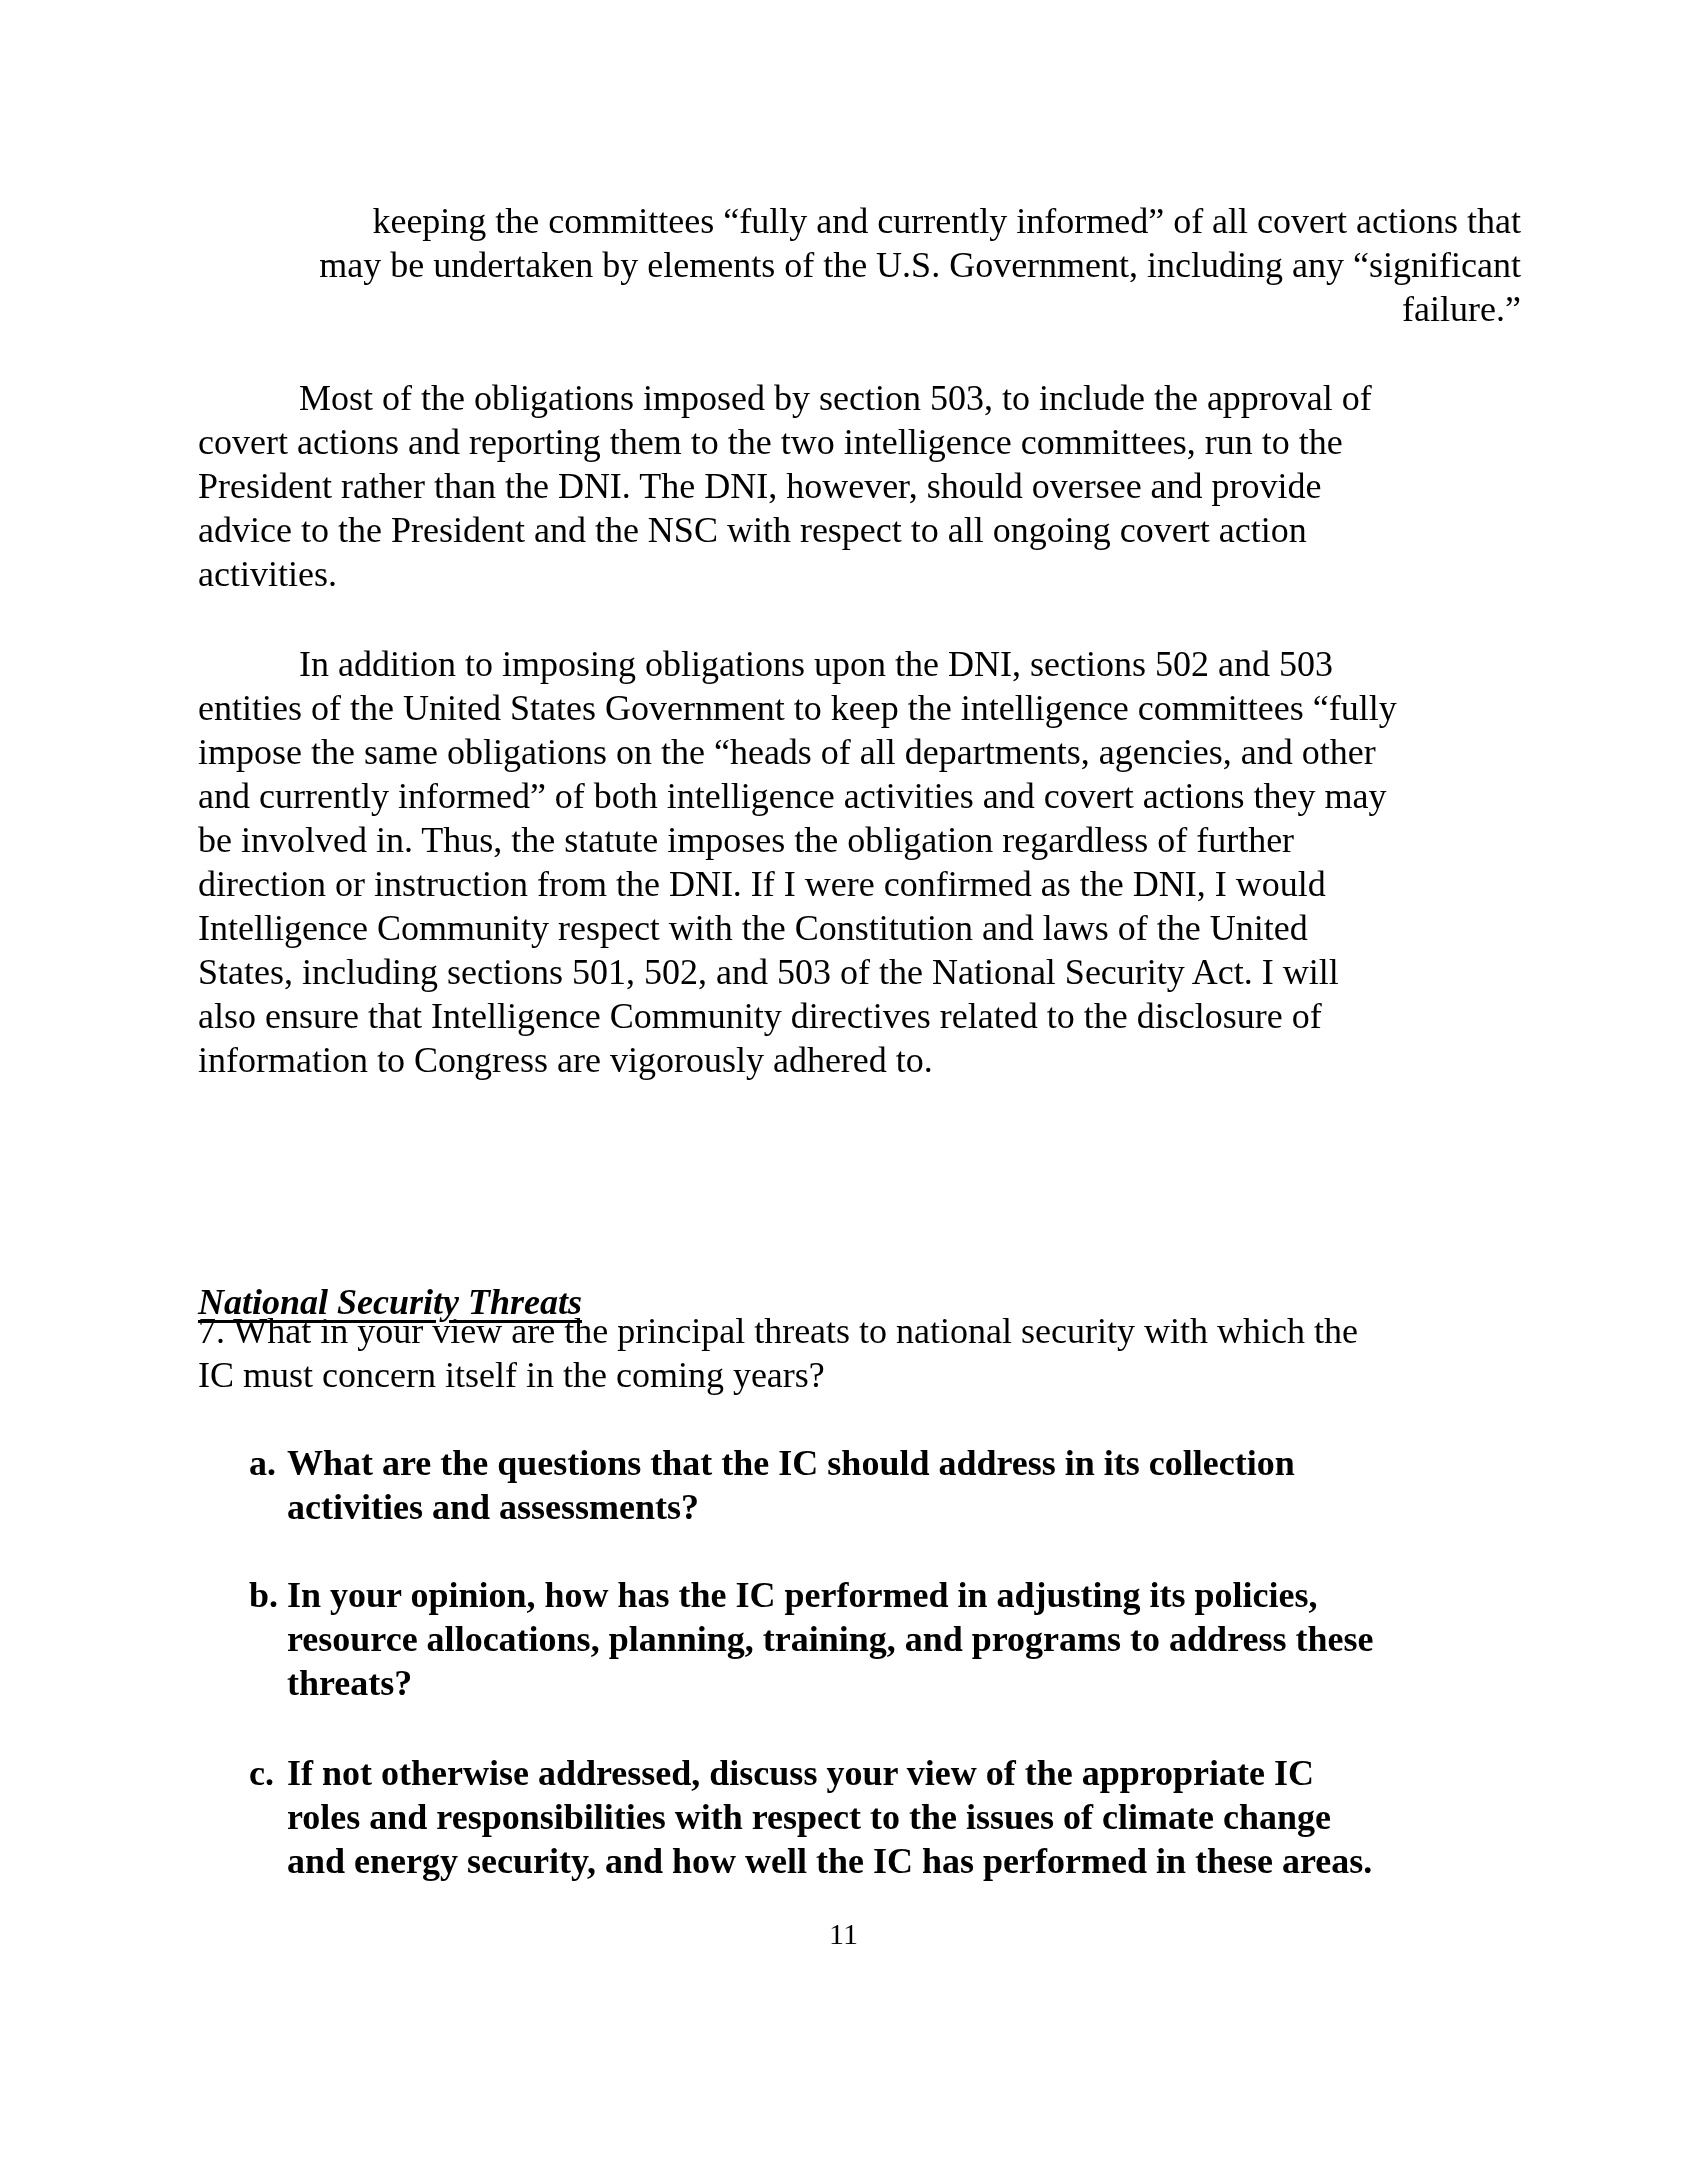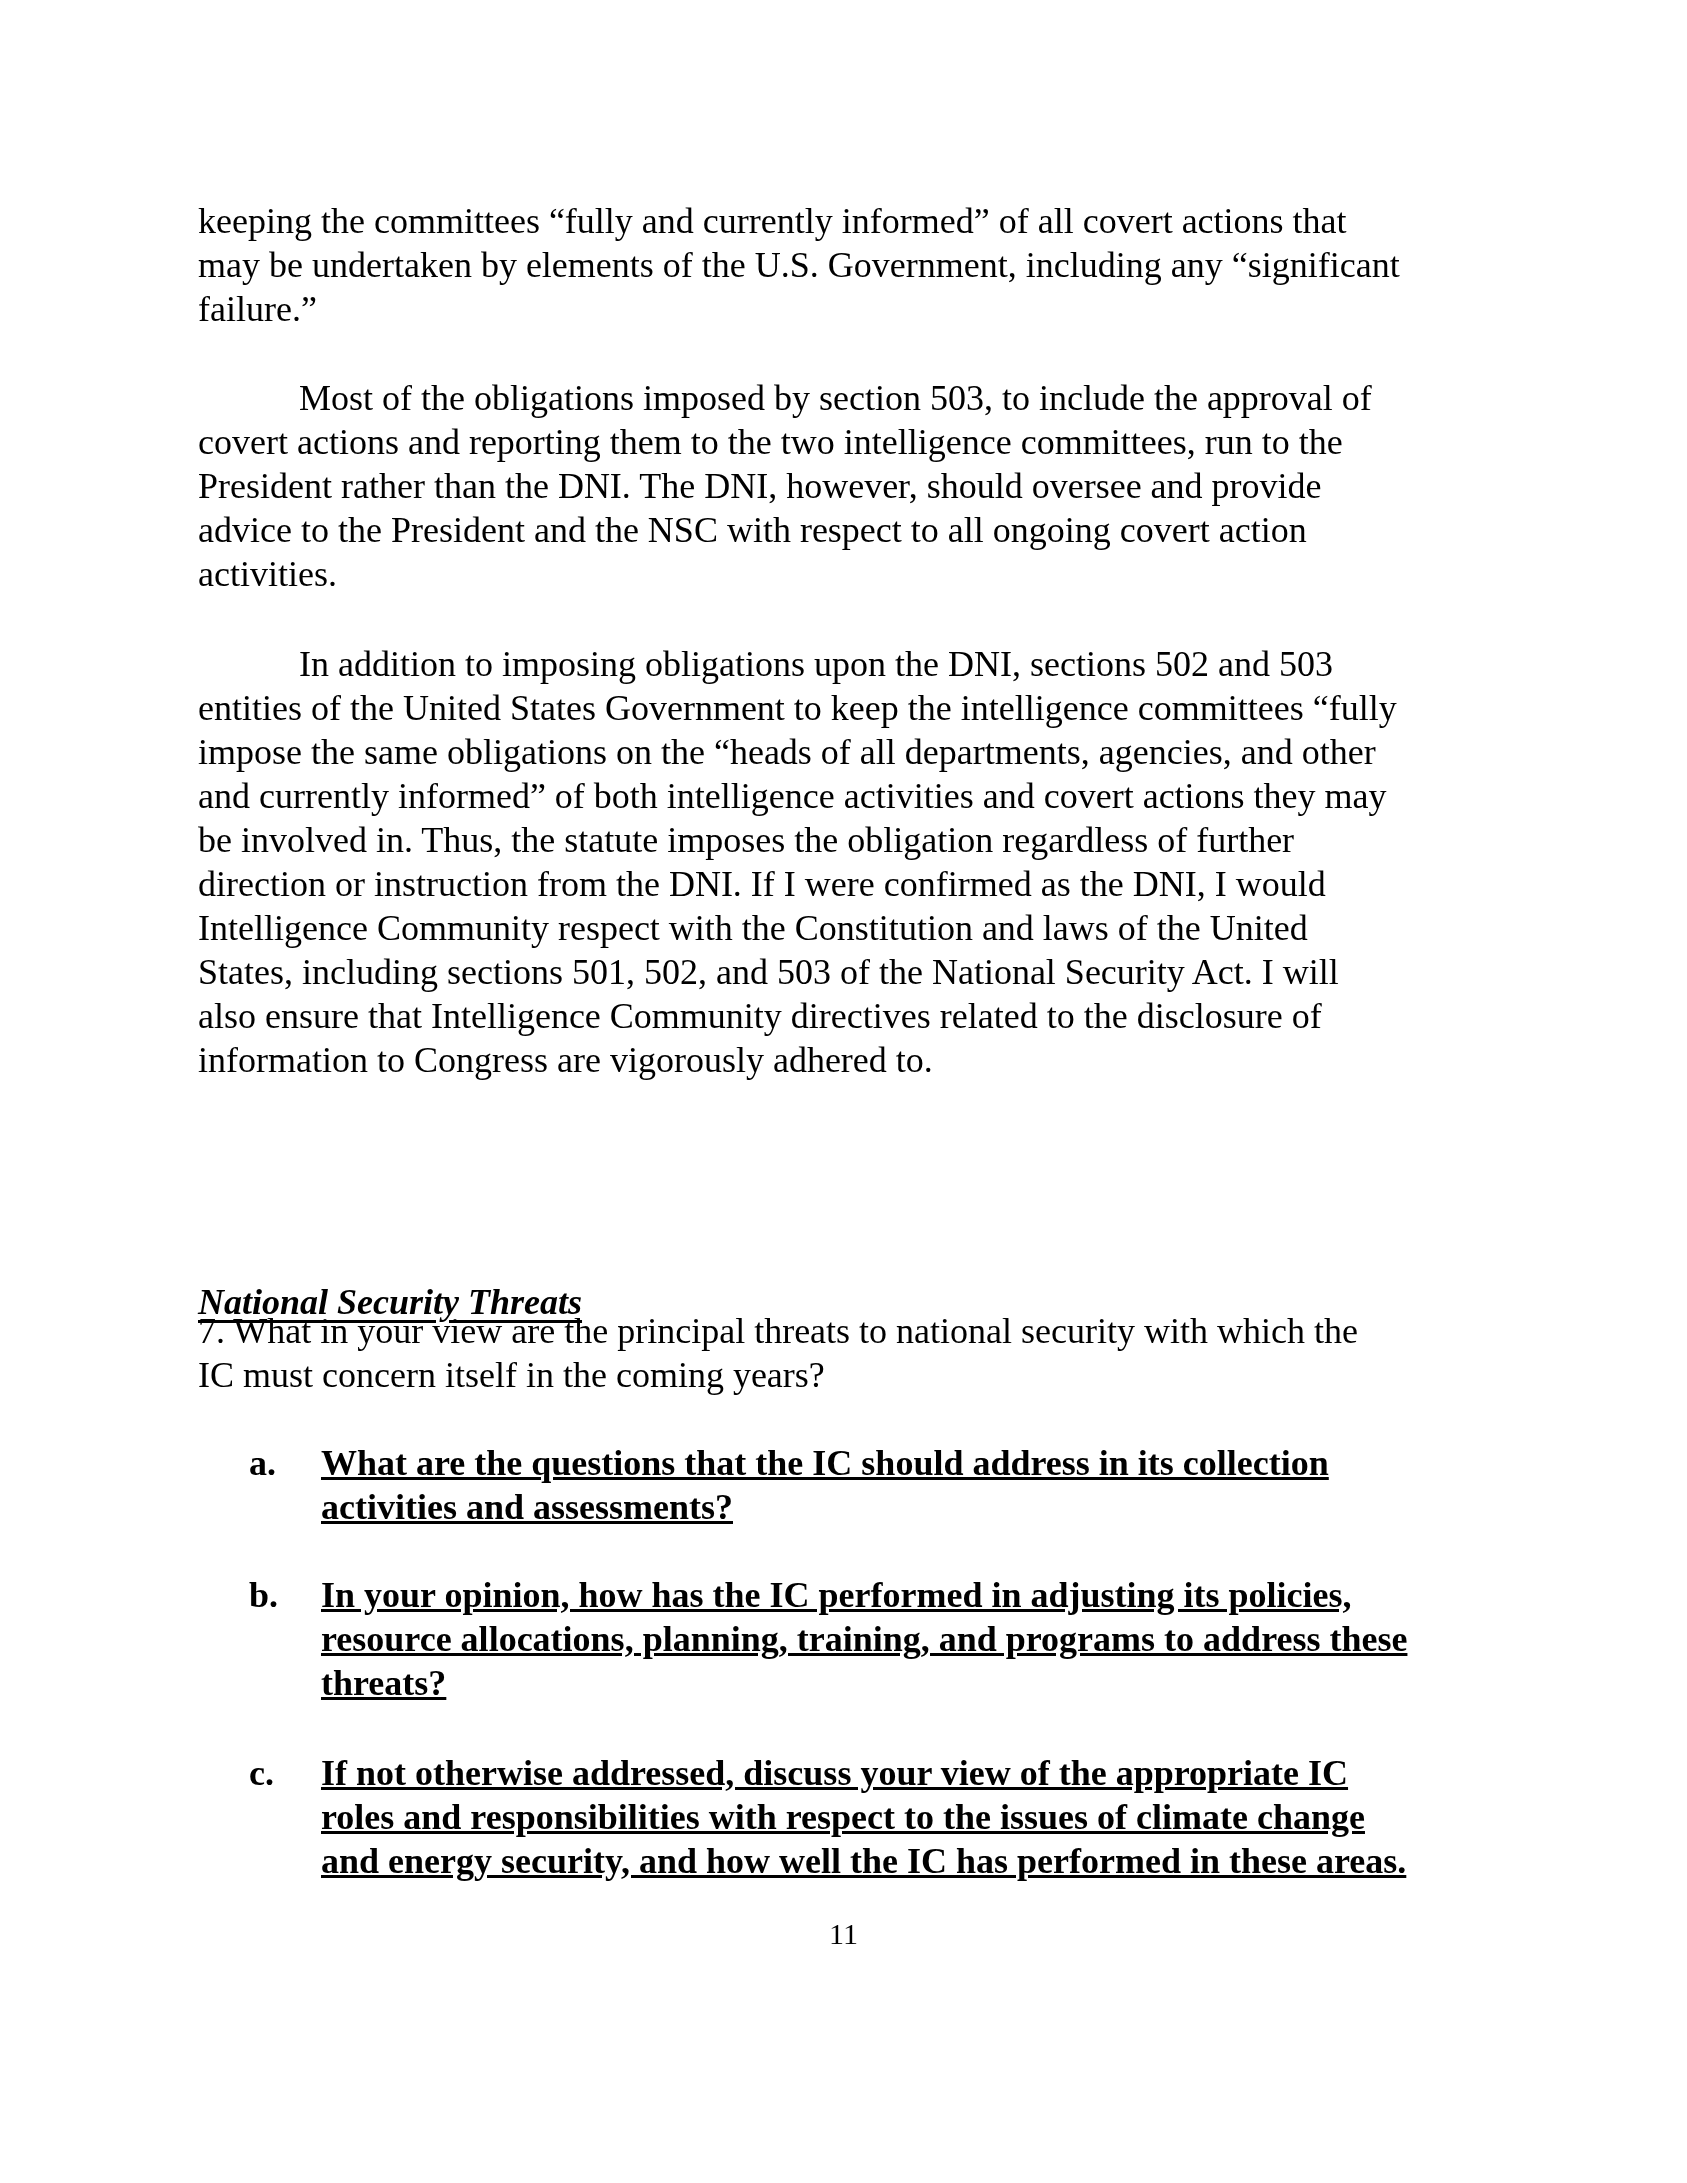--- a/index.html
+++ b/index.html
@@ -7,31 +7,31 @@
          font-family: "Liberation Serif", serif; color: #000; }
   .page { position: absolute; left: 0; top: 0; width: 1687px; height: 2183px; background: #fff; }
   .block { position: absolute; left: 198px; width: 1323px; }
   .line { display: block; white-space: nowrap; font-size: 36px; line-height: 44px; height: 44px; }
   .indent { padding-left: 101px; }
   .heading { position: absolute; left: 198px; top: 1280px; font-size: 36px; line-height: 44px;
              font-weight: bold; font-style: italic; text-decoration: underline;
              text-decoration-thickness: 3.3px; text-underline-offset: 6px; white-space: nowrap; }
   .sub { position: absolute; left: 249px; width: 1257px; }
   .sub .marker { position: absolute; left: 0; top: 0; font-weight: bold; font-size: 36px; line-height: 44px; }
-  .sub .text { margin-left: 72px; font-weight: bold; text-decoration: underline; }
+  .sub .text { margin-left: 38px; font-weight: bold; }
   .sub .text .line { font-weight: bold; }
   .pagenum { position: absolute; left: 0; width: 1687px; top: 1915px; text-align: center;
              font-size: 30px; line-height: 37px; }
 </style>
 </head>
 <body>
 
 <div class="page">
 
-  <div class="block" style="top:199px;">
+  <div class="block" style="top:199px;text-align:right;">
     <span class="line">keeping the committees “fully and currently informed” of all covert actions that</span>
     <span class="line">may be undertaken by elements of the U.S. Government, including any “significant</span>
     <span class="line">failure.”</span>
   </div>
 
   <div class="block" style="top:376px;">
     <span class="line indent">Most of the obligations imposed by section 503, to include the approval of</span>
     <span class="line">covert actions and reporting them to the two intelligence committees, run to the</span>
     <span class="line">President rather than the DNI.  The DNI, however, should oversee and provide</span>
     <span class="line">advice to the President and the NSC with respect to all ongoing covert action</span>

